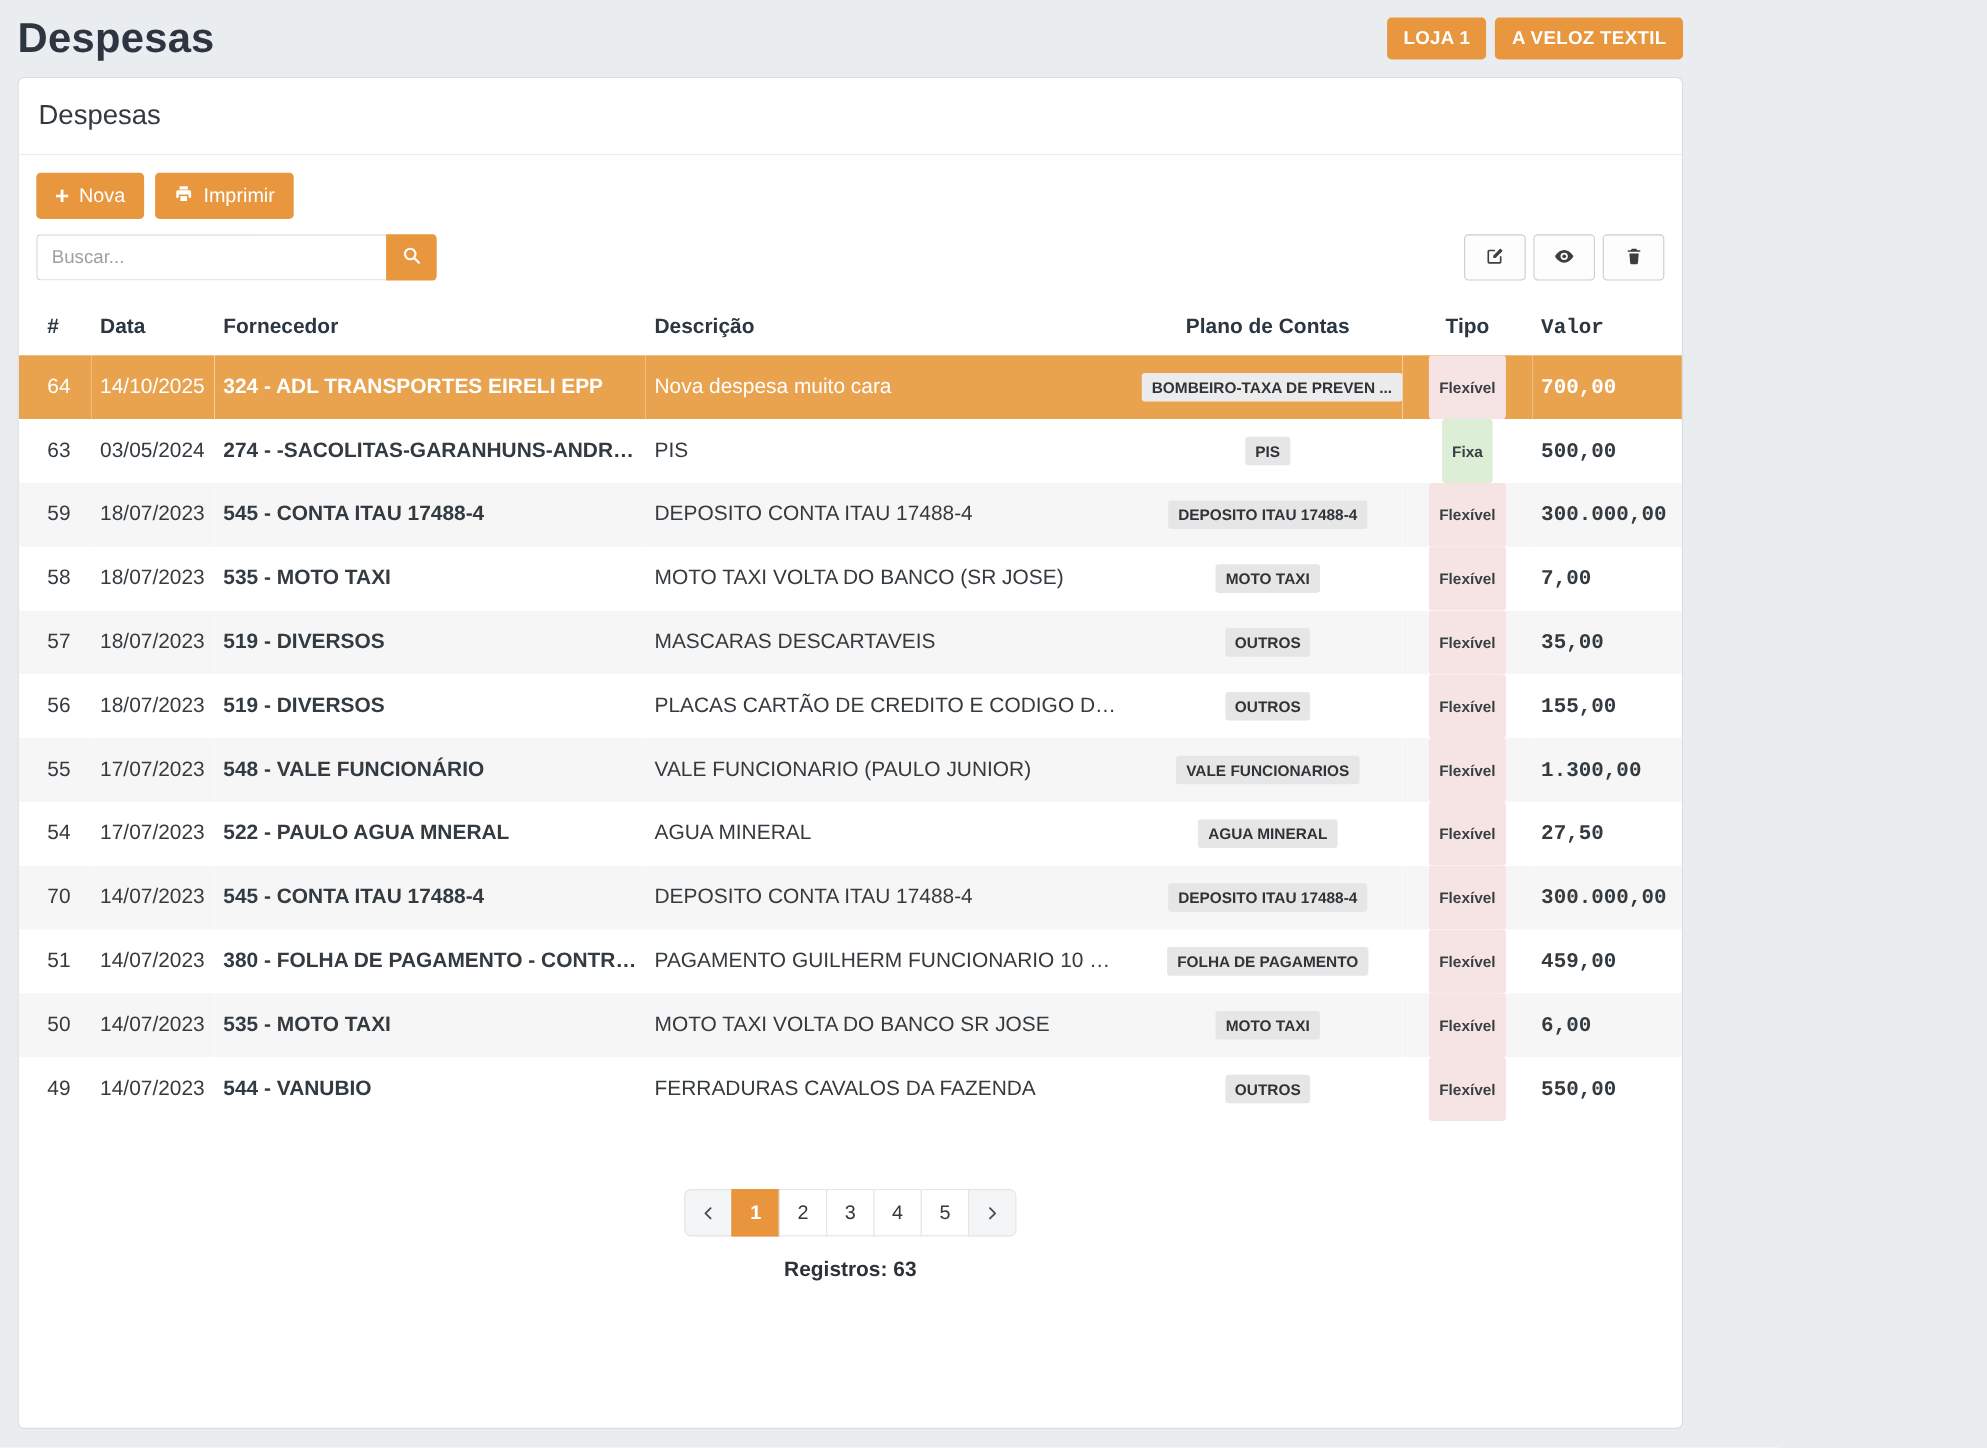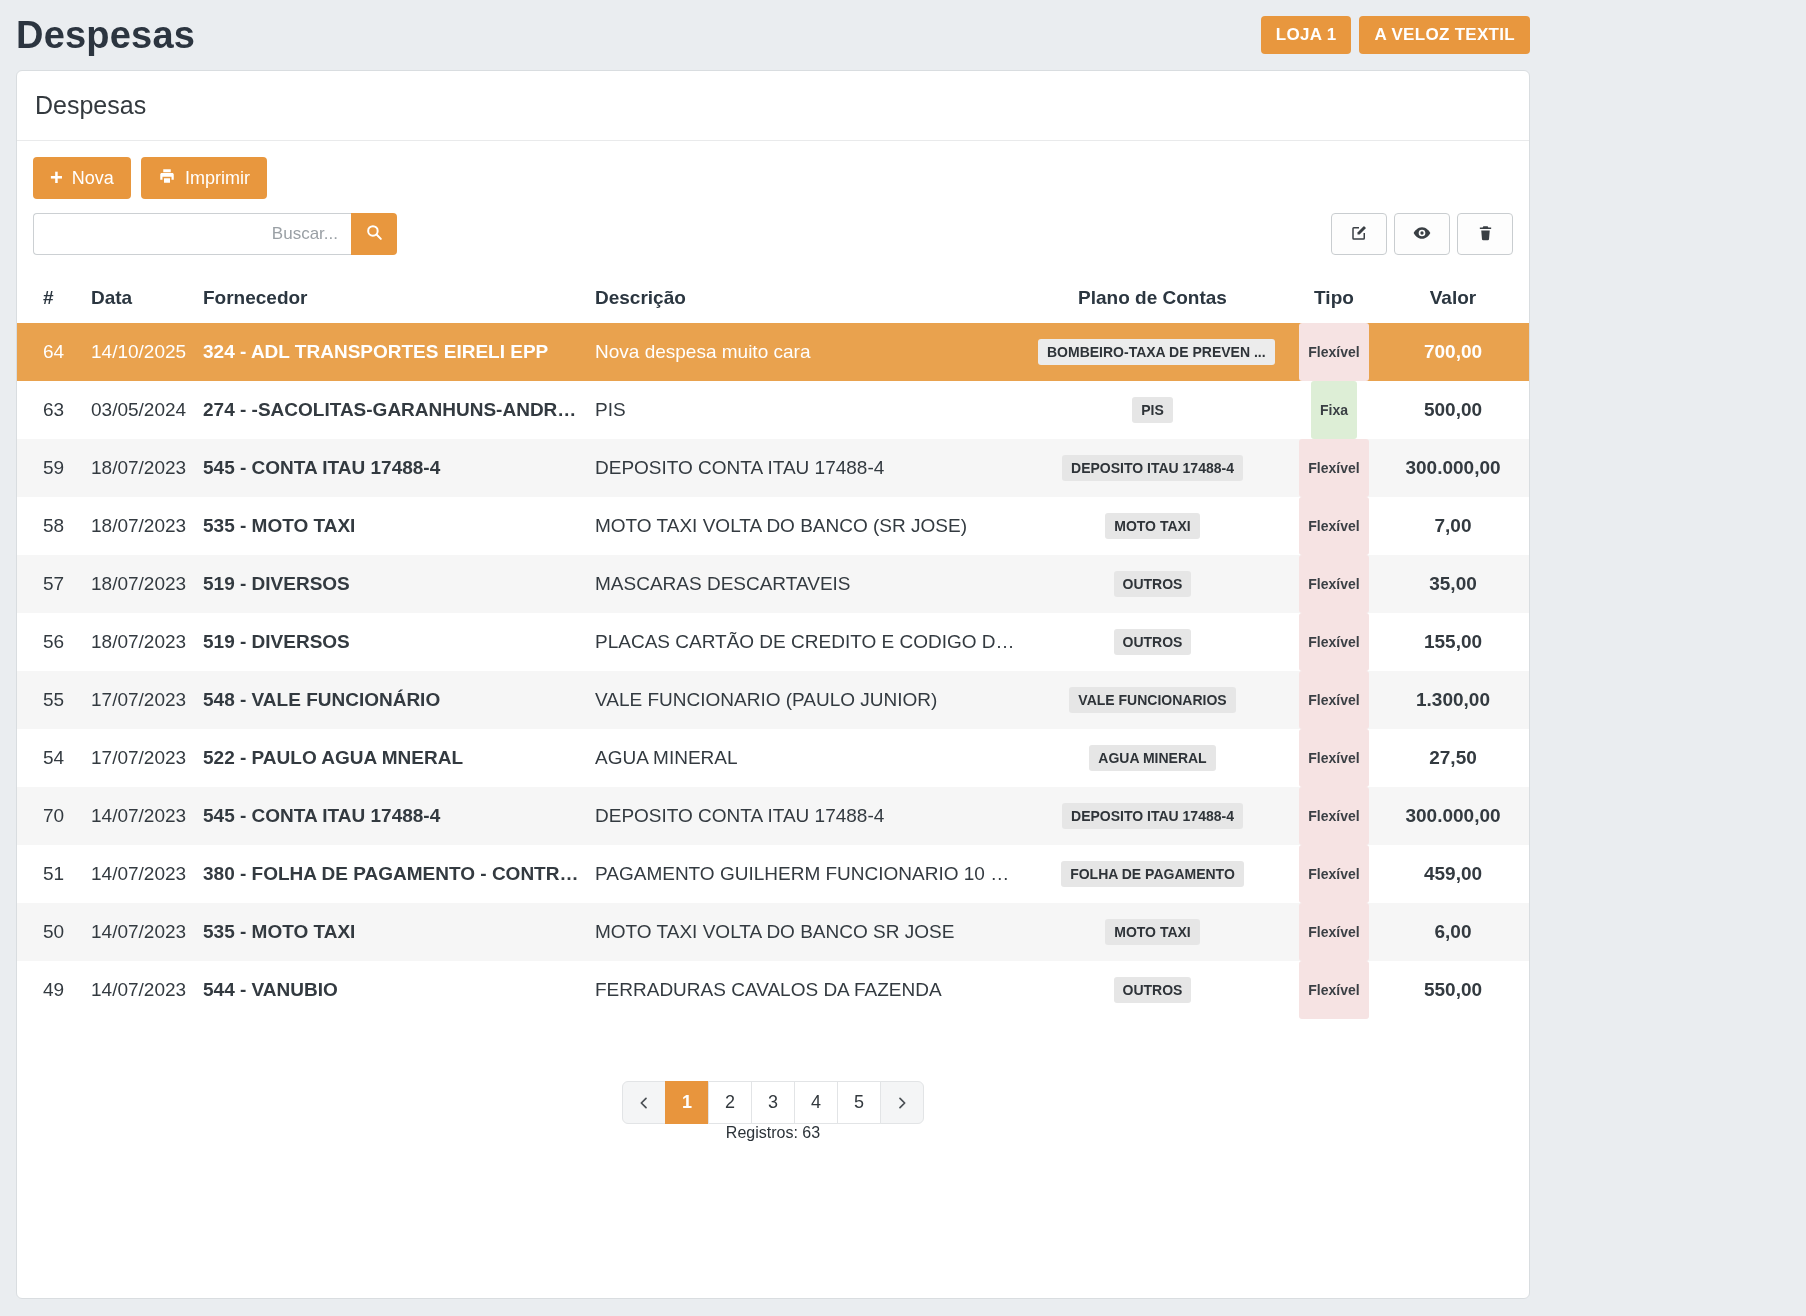--- a/index.html
+++ b/index.html
@@ -28,61 +28,61 @@
   .card-body { padding: 16px; }
 
   
   .toolbar { display: flex; gap: 10px; }
   .btn-tool { display: inline-flex; align-items: center; gap: 9px; background: #E8973E; color: #fff; border: none; border-radius: 4px; height: 42px; padding: 0 17px; font-size: 18px; cursor: pointer; }
   .plus-glyph { font-size: 22px; font-weight: 700; line-height: 1; }
 
   
   .search-row { display: flex; justify-content: space-between; align-items: center; margin-top: 14px; }
   .search-group { display: flex; }
-  .search-input { width: 318px; height: 42px; border: 1px solid #CCD0D3; border-right: none; border-radius: 4px 0 0 4px; padding: 0 13px; font-size: 17px; color: #333; outline: none; background: #fff; text-align: right; }
+  .search-input { width: 318px; height: 42px; border: 1px solid #CCD0D3; border-right: none; border-radius: 4px 0 0 4px; padding: 0 13px; font-size: 17px; color: #333; outline: none; background: #fff; }
   .search-input::placeholder { color: #9AA0A5; }
   .search-btn { width: 46px; height: 42px; background: #E8973E; border: none; border-radius: 0 4px 4px 0; display: flex; align-items: center; justify-content: center; cursor: pointer; }
   .icon-group { display: flex; gap: 7px; }
   .btn-icon { width: 56px; height: 42px; background: #FDFDFD; border: 1px solid #C9CDD0; border-radius: 4px; display: flex; align-items: center; justify-content: center; cursor: pointer; }
 
   
   table { width: calc(100% + 32px); margin: 22px -16px 0; border-collapse: collapse; font-size: 19px; table-layout: fixed; }
   th { text-align: left; font-weight: 700; color: #2B3640; padding: 10px 8px 14px; white-space: nowrap; }
   td { padding: 0 8px; height: 43px; vertical-align: middle; white-space: nowrap; overflow: hidden; }
   th:first-child, td:first-child { padding-left: 26px; }
   th.col-id { width: 66px; }
   th.col-data { width: 112px; }
   th.col-forn { width: 392px; }
   th.col-plano { width: 245px; }
   th.col-tipo { width: 118px; }
   th.col-valor { width: 136px; }
   td.col-forn { font-weight: 700; text-overflow: ellipsis; }
   td.col-desc { text-overflow: ellipsis; }
   th.col-plano, td.col-plano { text-align: center; }
   th.col-tipo, td.col-tipo { text-align: center; }
-  th.col-valor, td.col-valor { text-align: center; padding-right: 24px; }
+  th.col-valor, td.col-valor { text-align: left; padding-right: 24px; font-family: Liberation Mono, monospace; }
   td.col-valor { font-weight: 700; }
   tbody tr:nth-child(odd) { background: #F6F6F6; }
   tbody tr.selected { background: #E9A24E; color: #fff; }
   tbody tr.selected td.col-forn, tbody tr.selected td.col-valor { color: #fff; }
   .badge-plano { display: inline-block; background: #E6E6E6; color: #2E3338; font-size: 14px; font-weight: 700; padding: 5px 9px; border-radius: 3px; white-space: nowrap; }
   tbody tr.selected .badge-plano { background: #ECECEC; }
   .badge-tipo { display: inline-block; font-size: 14px; font-weight: 700; padding: 21px 9px; border-radius: 3px; color: #3A3F44; }
   .badge-tipo.flexivel { background: #F6E3E3; }
   .badge-tipo.fixa { background: #DDEED6; }
 
   
   .pagination-wrap { display: flex; justify-content: center; margin-top: 62px; }
   .pagination { display: flex; }
   .page-item { min-width: 44px; height: 43px; display: flex; align-items: center; justify-content: center; border: 1px solid #E2E4E6; margin-left: -1px; background: #fff; font-size: 18px; color: #33393E; cursor: pointer; }
   .page-item:first-child { border-radius: 6px 0 0 6px; margin-left: 0; background: #F4F5F6; }
   .page-item:last-child { border-radius: 0 6px 6px 0; background: #F4F5F6; }
   .page-item.active { background: #E8953D; border-color: #E8953D; color: #fff; font-weight: 700; }
 
-  .registros { text-align: center; font-weight: 400; font-size: 16px; color: #2B3238; }
+  .registros { text-align: center; font-weight: 700; font-size: 19px; color: #2B3238; margin-top: 20px; }
 </style>
 </head>
 <body>
 
 <div class="app">
 
   <div class="top-bar">
     <div class="page-title">Despesas</div>
     <div class="top-actions">
       <button class="btn-orange">LOJA 1</button>

